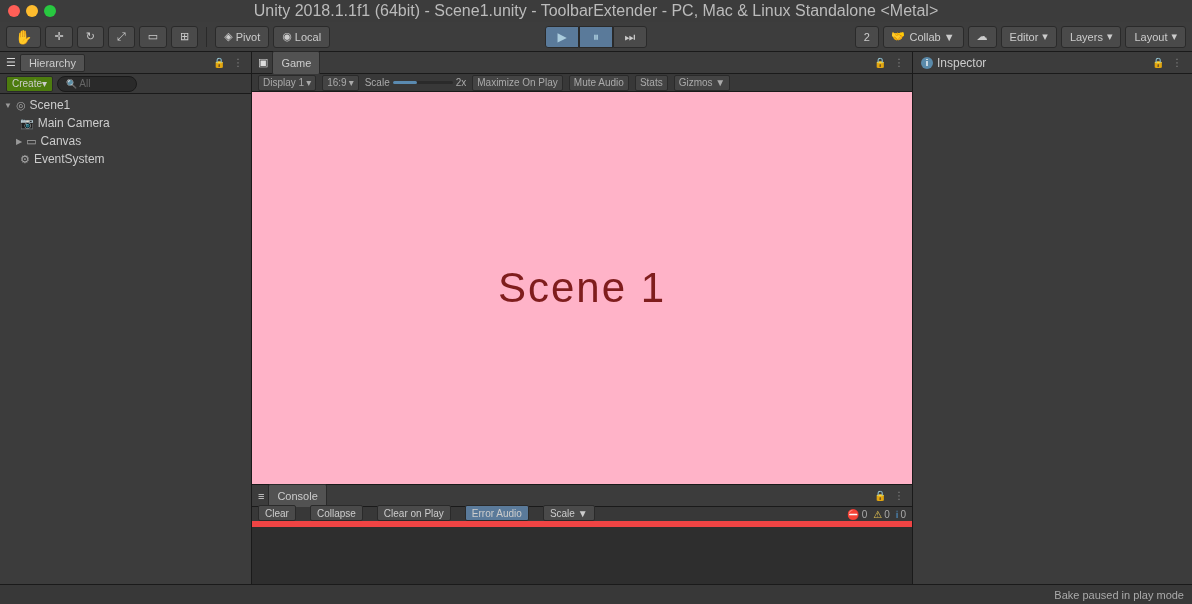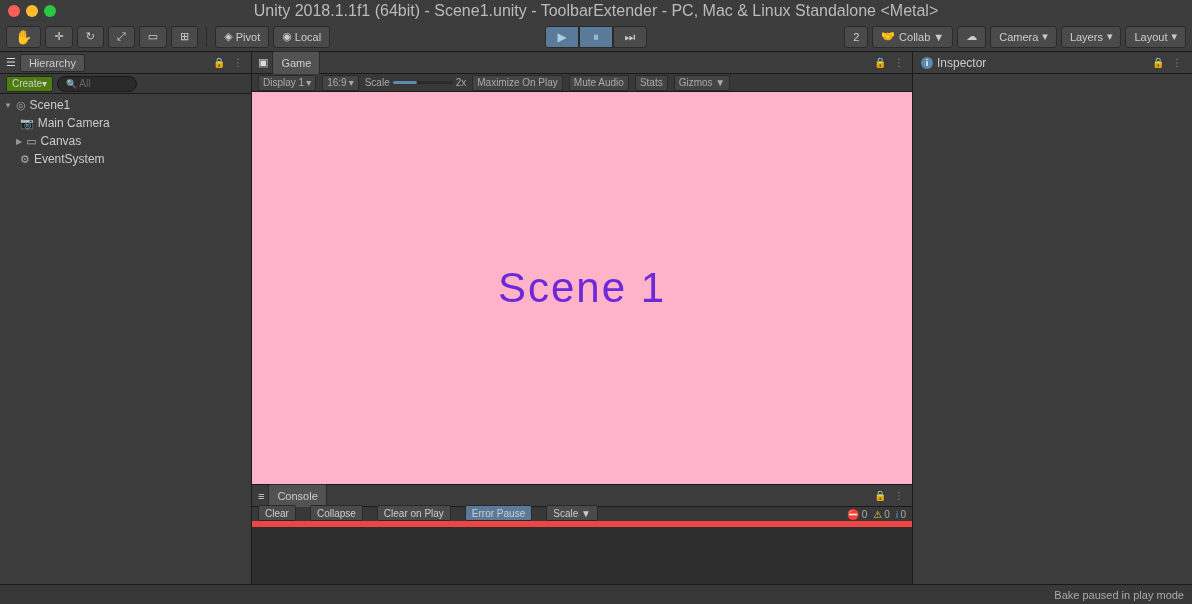--- a/index.html
+++ b/index.html
@@ -264,21 +264,21 @@
     }
     .game-canvas {
       flex: 1;
       background: #ffb3c8;
       display: flex;
       align-items: center;
       justify-content: center;
     }
     .scene-label {
       font-size: 42px;
-      color: #6d28d9;
+      color: #7f1d1d;
       font-weight: 300;
       letter-spacing: 2px;
     }
 
     
     #console-panel {
       height: 120px;
       background: #3c3c3c;
       border-top: 1px solid #1a1a1a;
       display: flex;
@@ -485,21 +485,21 @@
       <span>2</span>
     </button>
     <button class="layers-btn">
       <span>🤝</span>
       <span>Collab ▼</span>
     </button>
     <button class="layers-btn">
       <span>☁</span>
     </button>
     <button class="layers-btn">
-      <span>Camera</span>
+      <span>Editor</span>
       <span>▾</span>
     </button>
     <button class="layers-btn">
       <span>Layers</span>
       <span>▾</span>
     </button>
     <button class="layers-btn">
       <span>Layout</span>
       <span>▾</span>
     </button>
@@ -606,21 +606,21 @@
         <span class="game-tab active">Console</span>
         <div class="panel-icons">
           <span class="icon-btn">🔒</span>
           <span class="icon-btn">⋮</span>
         </div>
       </div>
       <div class="console-toolbar">
         <button class="console-btn">Clear</button>
         <button class="console-btn">Collapse</button>
         <button class="console-btn">Clear on Play</button>
-        <button class="console-btn active">Error Pause</button>
+        <button class="console-btn active">Error Audio</button>
         <button class="console-btn">Scale ▼</button>
         <div class="console-icons">
           <div class="console-icon-group">
             <span style="color:#e05050; font-size:10px;">⛔</span>
             <span>0</span>
           </div>
           <div class="console-icon-group">
             <span style="color:#e0c050; font-size:10px;">⚠</span>
             <span>0</span>
           </div>

